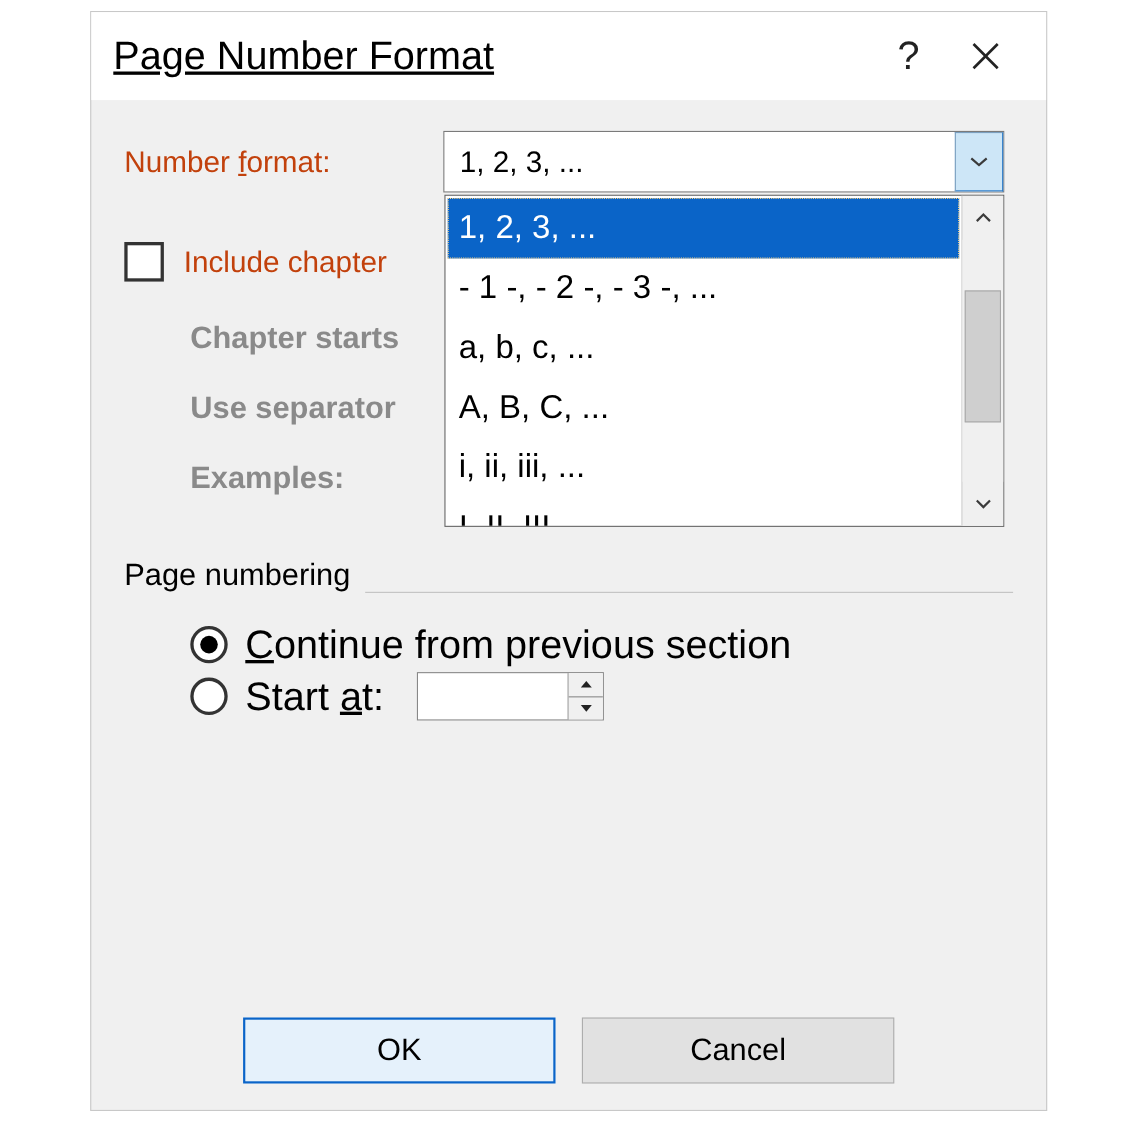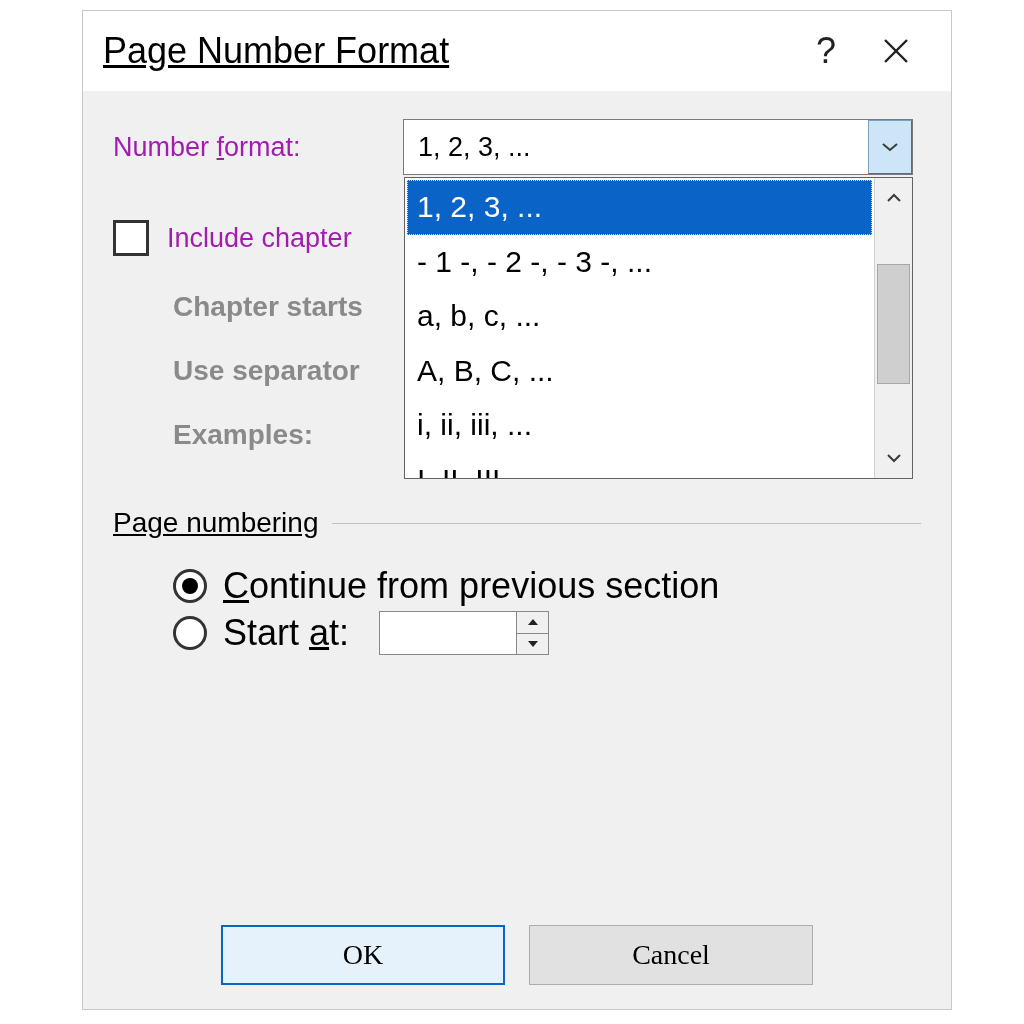--- a/index.html
+++ b/index.html
@@ -42,21 +42,21 @@
     position: relative;
     padding: 28px 30px 0 30px;
     height: calc(100% - 80px);
   }
   .row {
     display: flex;
     align-items: center;
     margin-bottom: 10px;
     min-height: 54px;
   }
-  .lbl { color: #a21caf; white-space: nowrap; }
+  .lbl { color: #c2410c; white-space: nowrap; }
   .u { text-decoration: underline; }
 
   
   .nf-label { width: 290px; }
   .combo {
     position: relative;
     width: 510px;
     height: 56px;
     background: #fff;
     border: 1px solid #7a7a7a;
@@ -148,22 +148,22 @@
     padding-left: 60px;
   }
   .srow .slabel { width: 390px; color: #8a8a8a; font-size: 28px; font-weight: bold; }
   .srow .sval { color: #8a8a8a; font-size: 28px; }
 
   
   .group {
     margin-top: 40px;
   }
   .group-head {
-    display: flex; align-items: center; gap: 14px;
-    color: #000; font-size: 28px; text-decoration: underline;
+    display: flex; align-items: flex-end; gap: 14px;
+    color: #000; font-size: 28px;
   }
   .group-head .line {
     flex: 1; height: 1px; background: #c0c0c0;
   }
   .radio-row {
     display: flex; align-items: center;
     padding-left: 60px;
     margin-top: 26px;
   }
   .radio {
@@ -207,21 +207,20 @@
     display: flex;
     justify-content: center;
     gap: 24px;
   }
   .btn-std {
     width: 284px; height: 60px;
     background: #e1e1e1;
     border: 1px solid #adadad;
     display: flex; align-items: center; justify-content: center;
     font-size: 28px;
-    font-family: Liberation Serif, serif;
   }
   .btn-primary {
     background: #e5f1fb;
     border: 2px solid #0a64c8;
   }
 </style>
 </head>
 <body>
 
 <div class="dialog">

